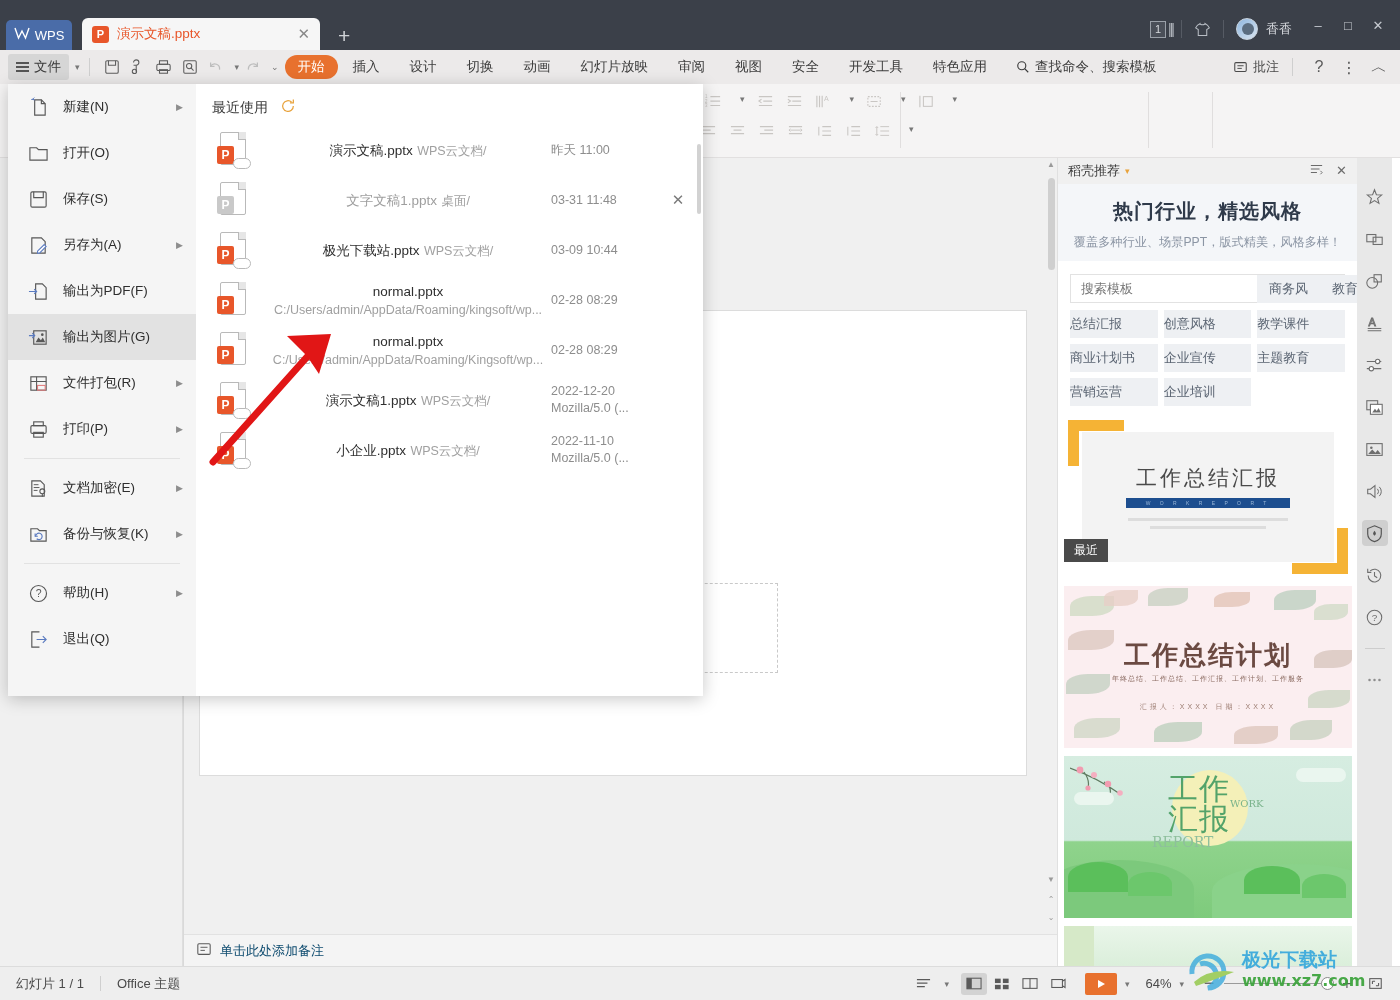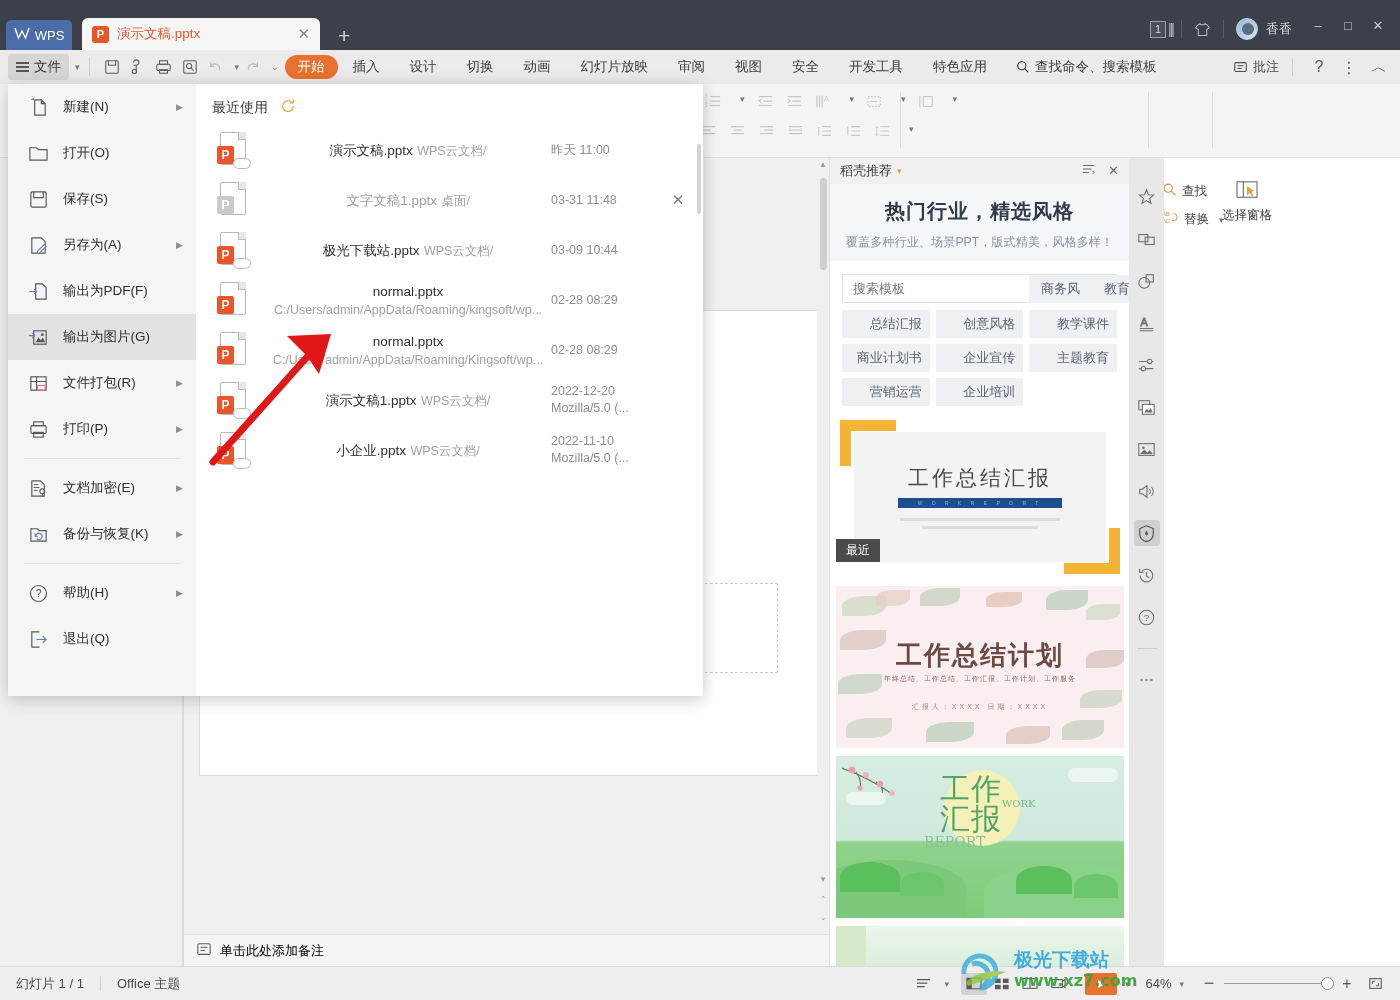--- a/index.html
+++ b/index.html
@@ -2,21 +2,21 @@
 <html><head>
 <meta charset="utf-8">
 <style>
   * { box-sizing: border-box; margin: 0; padding: 0; }
   html, body {
     width: 1400px; height: 1000px;
     font-family: "Liberation Sans", "DejaVu Sans", sans-serif;
     overflow: hidden;
     background: #ffffff;
   }
-  #app { position: relative; width: 1164px; height: 1000px; }
+  #app { position: relative; width: 1392px; height: 1000px; }
 
   
   .titlebar {
     position: absolute; left: 0; top: 0; width: 1400px; height: 50px;
     background: #3b4049;
   }
   .wps-badge {
     position: absolute; left: 6px; top: 20px; width: 66px; height: 30px;
     background: #4a6ca8; border-radius: 5px 5px 0 0;
     display: flex; align-items: center; justify-content: center; gap: 5px;
@@ -131,21 +131,21 @@
     position: absolute; right: 0; top: 0; width: 12px; bottom: 0; background: #f0f0f0;
   }
   .vscroll .thumb { position: absolute; left: 3px; top: 0; width: 7px; height: 92px; background: #cfcfcf; border-radius: 4px; }
   .vscroll .arrow { position: absolute; left: 0; width: 12px; height: 13px; color: #9a9a9a; font-size: 8px; text-align: center; }
 
   
   .notesbar {
     position: absolute; left: 184px; right: 335px; bottom: 34px; height: 32px;
     background: #f4f4f4; border-top: 1px solid #e2e2e2;
     display: flex; align-items: center; padding-left: 12px; gap: 8px;
-    font-size: 13px; color: #000000;
+    font-size: 13px; color: #0c4a6e;
   }
 
   
   .rightpanel {
     position: absolute; right: 35px; top: 158px; width: 300px; bottom: 34px;
     background: #fbfbfb; border-left: 1px solid #e0e0e0;
   }
   .rp-head {
     height: 26px; display: flex; align-items: center; padding: 0 10px;
     font-size: 13px; color: #3a3a3a; background: #f0f0f0;
@@ -161,21 +161,21 @@
   }
   .searchrow input {
     border: 0; outline: none; flex: 1; font-size: 13px; color: #9aa3ad;
     padding-left: 10px; background: transparent; font-family: inherit;
   }
   .tagbtn {
     font-size: 13px; color: #5a6472; padding: 5px 12px; background: #eef0f3;
     cursor: pointer; white-space: nowrap;
   }
   .taggrid { display: flex; flex-wrap: wrap; gap: 6px; margin: 7px 12px 0; }
-  .taggrid .tagbtn { width: calc((100% - 12px)/3); text-align: right; padding: 5px 8px; }
+  .taggrid .tagbtn { width: calc((100% - 12px)/3); text-align: left; padding: 5px 0; }
   .thumbs { margin: 10px 6px 0; }
   .thumb-card { position: relative; width: 288px; height: 162px; margin-bottom: 8px; overflow: hidden; }
   .badge-recent {
     position: absolute; left: 0; bottom: 16px; background: #4a4a4a; color: #fff;
     font-size: 12px; padding: 3px 10px;
   }
   
   .t1 { background: #fff; }
   .t1 .inner { position: absolute; left: 18px; top: 16px; right: 18px; bottom: 16px; background: #f3f3f3; }
   .t1 .cL { position: absolute; left: 4px; top: 4px; width: 56px; height: 46px; border-left: 11px solid #f5b335; border-top: 11px solid #f5b335; }

